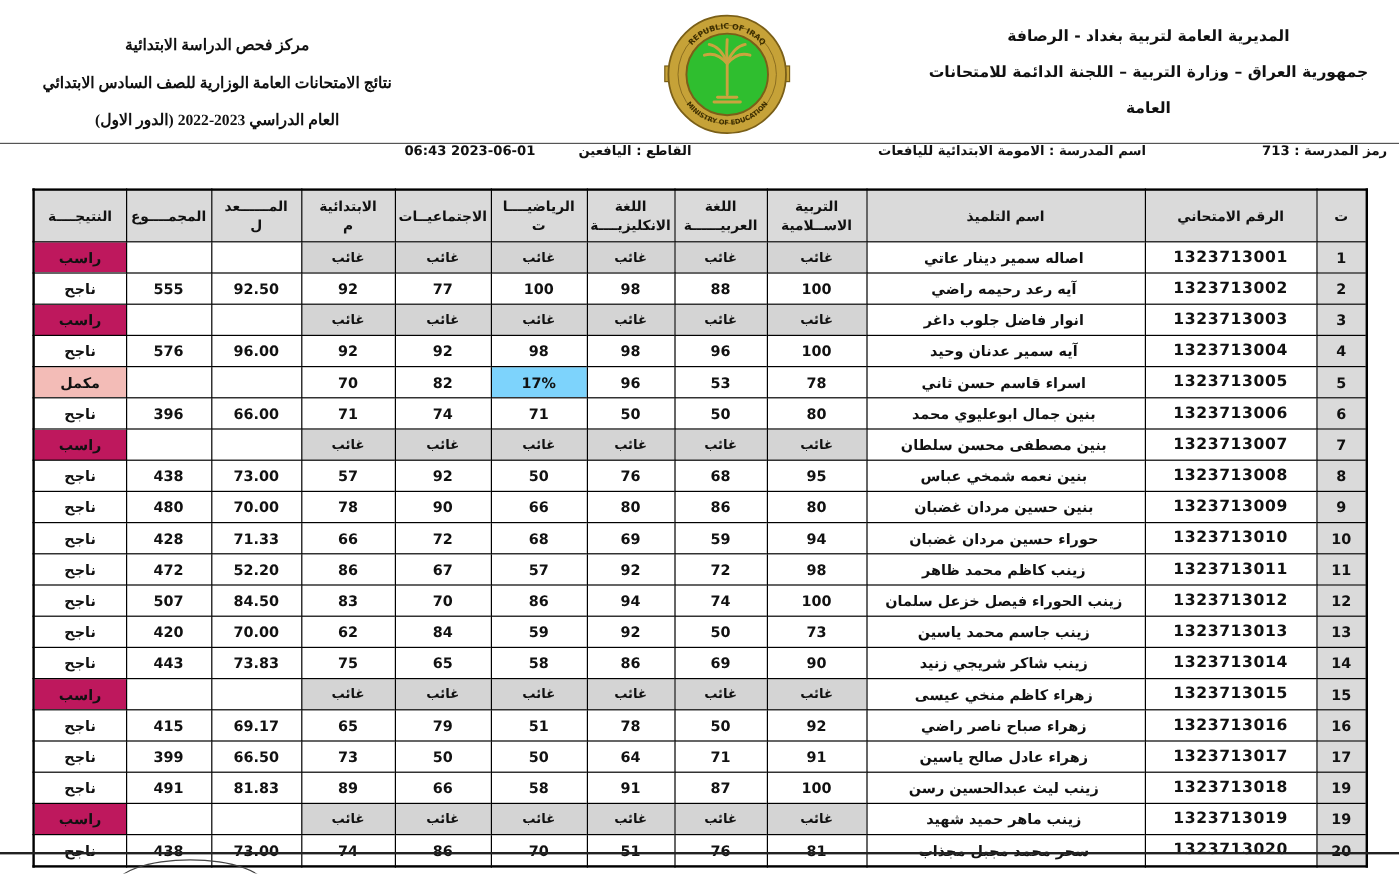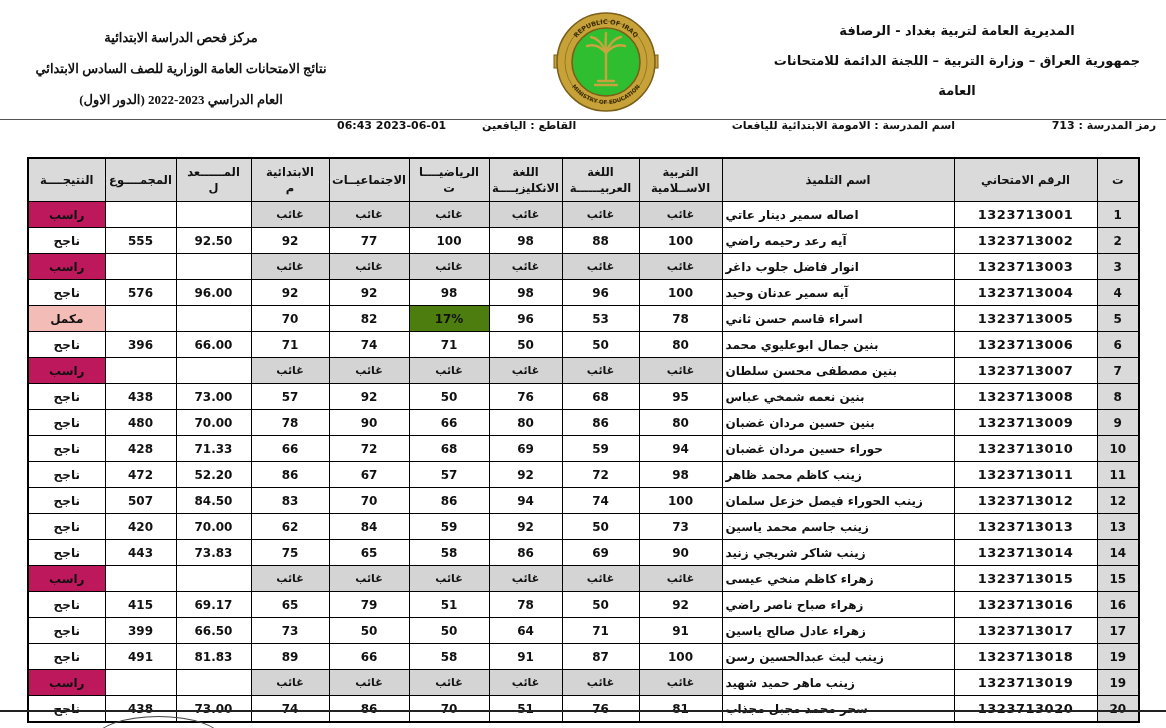--- a/index.html
+++ b/index.html
@@ -22,23 +22,23 @@
   #info-datetime{left:337px;direction:ltr;}
   
   table.results{position:absolute;top:157px;right:26px;border-collapse:collapse;table-layout:fixed;
                 direction:rtl;background:#fff;border:2px solid #000;}
   .results th,.results td{border:1.5px solid #000;text-align:center;vertical-align:middle;
                           overflow:hidden;font-weight:bold;}
   .results th{background:#DADADA;font-size:11.5px;height:42px;line-height:1.4;white-space:pre-line;padding:0 2px;}
   .results td{height:25px;font-size:12px;padding:0 3px;}
   td.cell-index{background:#DADADA;}
   td.cell-exam{font-size:13px;letter-spacing:.5px;}
-  td.cell-name{text-align:left;padding-right:6px;white-space:nowrap;}
+  td.cell-name{text-align:center;padding-right:6px;white-space:nowrap;}
   td.absent{background:#D4D4D4;font-size:11px;}
-  td.flagged{background:#4d7c0f;}
+  td.flagged{background:#7dd3fc;}
   td.result-fail{background:#be185d;}
   td.result-makeup{background:#F3BCB7;}
   
   .rule-bottom{position:absolute;top:710px;left:0;width:1166px;height:2px;background:#222;}
   .stamp-arc{position:absolute;top:716px;left:95px;width:125px;height:44px;border:1.6px solid #444;
              border-radius:50%;background:transparent;}
 </style>
 </head>
 <body>
 

